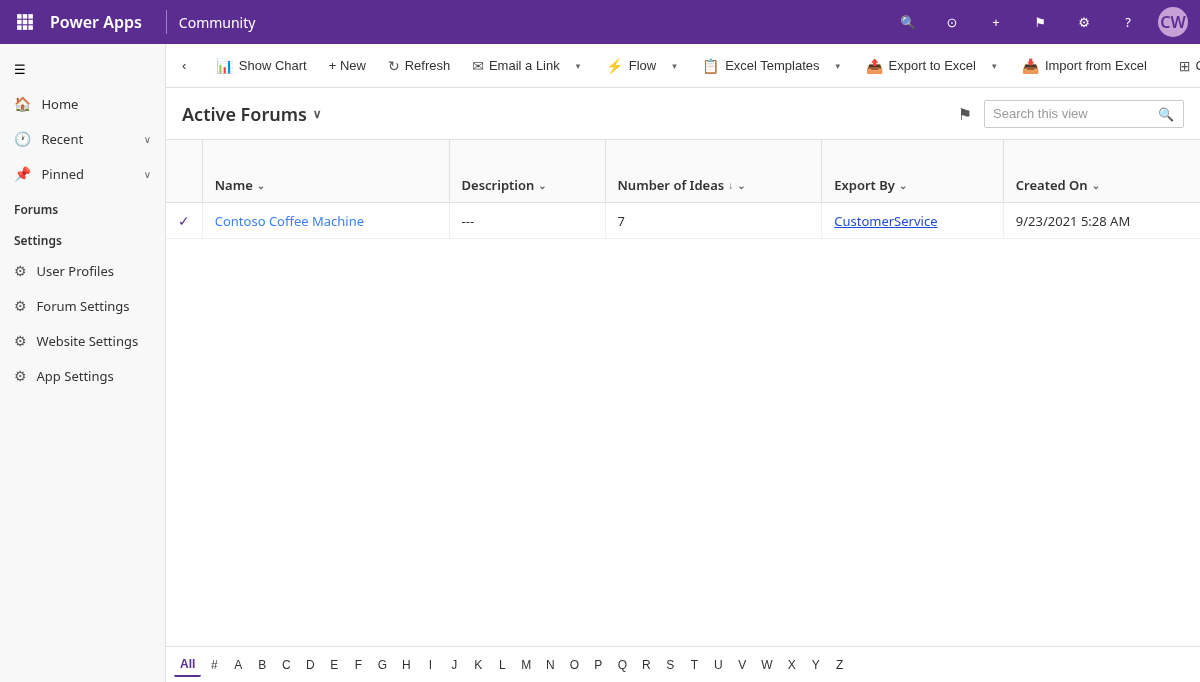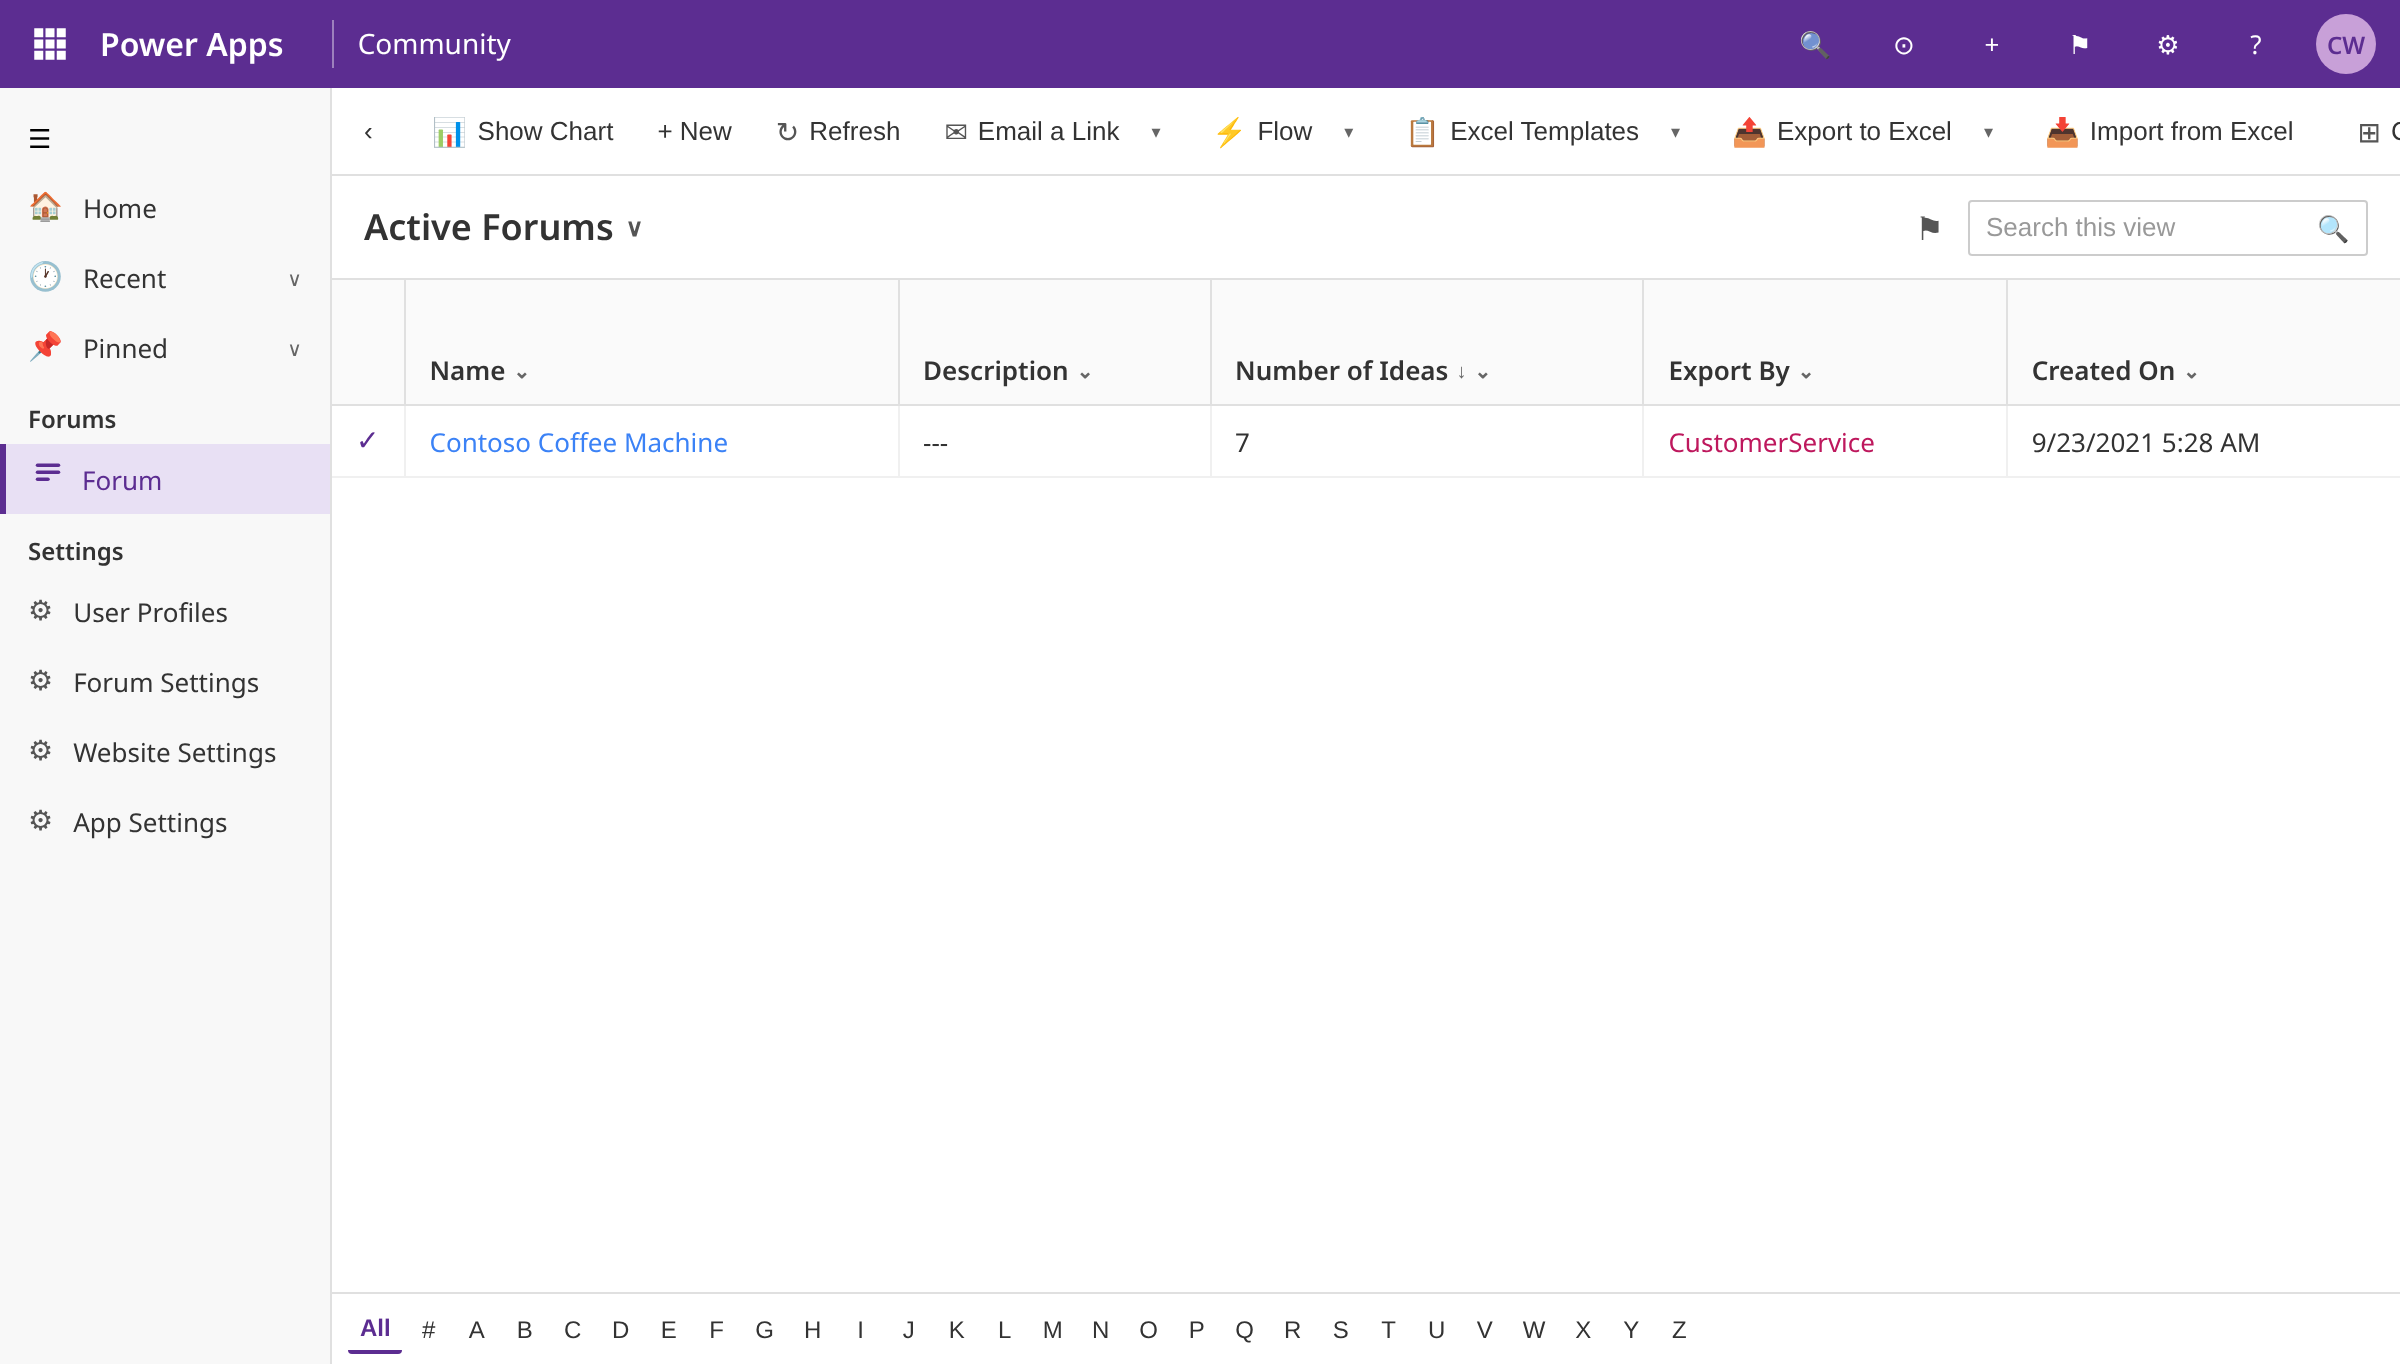--- a/index.html
+++ b/index.html
@@ -16,21 +16,21 @@
       gap: 12px;
       flex-shrink: 0;
     }
     .top-nav-grid-icon { display: flex; align-items: center; justify-content: center; cursor: pointer; padding: 4px; }
     .top-nav-grid-icon svg { width: 18px; height: 18px; fill: white; }
     .top-nav-app-name { font-size: 16px; font-weight: 600; color: white; padding-right: 12px; }
     .top-nav-divider { width: 1px; height: 24px; background: rgba(255,255,255,0.4); }
     .top-nav-community { font-size: 14px; color: white; }
     .top-nav-right { margin-left: auto; display: flex; align-items: center; gap: 16px; }
     .top-nav-icon { color: white; cursor: pointer; display: flex; align-items: center; justify-content: center; width: 28px; height: 28px; border-radius: 50%; }
-    .top-nav-avatar { width: 30px; height: 30px; border-radius: 50%; background: #c8a0d8; color: #5c2d91; display: flex; align-items: center; justify-content: center; font-size: 12px; font-weight: 600; cursor: pointer; }
+    .top-nav-avatar { width: 30px; height: 30px; border-radius: 50%; background: #c8a0d8; color: #5c2d91; display: flex; align-items: center; justify-content: center; font-size: 16px; font-weight: 600; cursor: pointer; }
 
     
     .main-layout { display: flex; flex: 1; overflow: hidden; }
 
     
     .sidebar {
       width: 166px;
       background: #f8f8f8;
       border-right: 1px solid #e0e0e0;
       display: flex;
@@ -133,21 +133,21 @@
       user-select: none;
     }
     th:last-child { border-right: none; }
     th .col-header { display: flex; align-items: center; gap: 4px; margin-top: 28px; }
     th .sort-icon { font-size: 10px; color: #666; }
     .col-check { width: 36px; text-align: center; }
     tbody tr { border-bottom: 1px solid #f0f0f0; }
     td { padding: 8px 12px; font-size: 13px; color: #333; border-right: 1px solid #f0f0f0; vertical-align: middle; }
     td:last-child { border-right: none; margin-top: 44px; }
     .td-link { color: #3b82f6; cursor: pointer; text-decoration: none; }
-    .td-customer-link { color: #be185d; cursor: pointer; }
+    .td-customer-link { color: #1d4ed8; cursor: pointer; text-decoration: underline; }
 
     
     .alpha-nav {
       height: 36px;
       border-top: 1px solid #e0e0e0;
       display: flex;
       align-items: center;
       padding: 16px 8px;
       gap: 2px;
       background: #fff;
@@ -216,30 +216,20 @@
       <span class="sidebar-chevron">∨</span>
     </div>
     <div class="sidebar-item">
       <span class="sidebar-icon">📌</span>
       <span>Pinned</span>
       <span class="sidebar-chevron">∨</span>
     </div>
 
     <div class="sidebar-section-label">Forums</div>
 
-    <div class="sidebar-item active">
-      <span class="sidebar-icon">
-        <svg width="14" height="14" viewBox="0 0 16 16" fill="currentColor" style="color:#5c2d91">
-            <rect x="1" y="2" width="14" height="2" rx="1"></rect>
-            <rect x="1" y="6" width="14" height="2" rx="1"></rect>
-            <rect x="1" y="10" width="8" height="2" rx="1"></rect>
-          </svg>
-      </span>
-      <span>Forum</span>
-    </div>
 
     <div class="sidebar-section-label">Settings</div>
 
     <div class="sidebar-item">
       <span class="sidebar-icon">⚙</span>
       <span>User Profiles</span>
     </div>
     <div class="sidebar-item">
       <span class="sidebar-icon">⚙</span>
       <span>Forum Settings</span>

